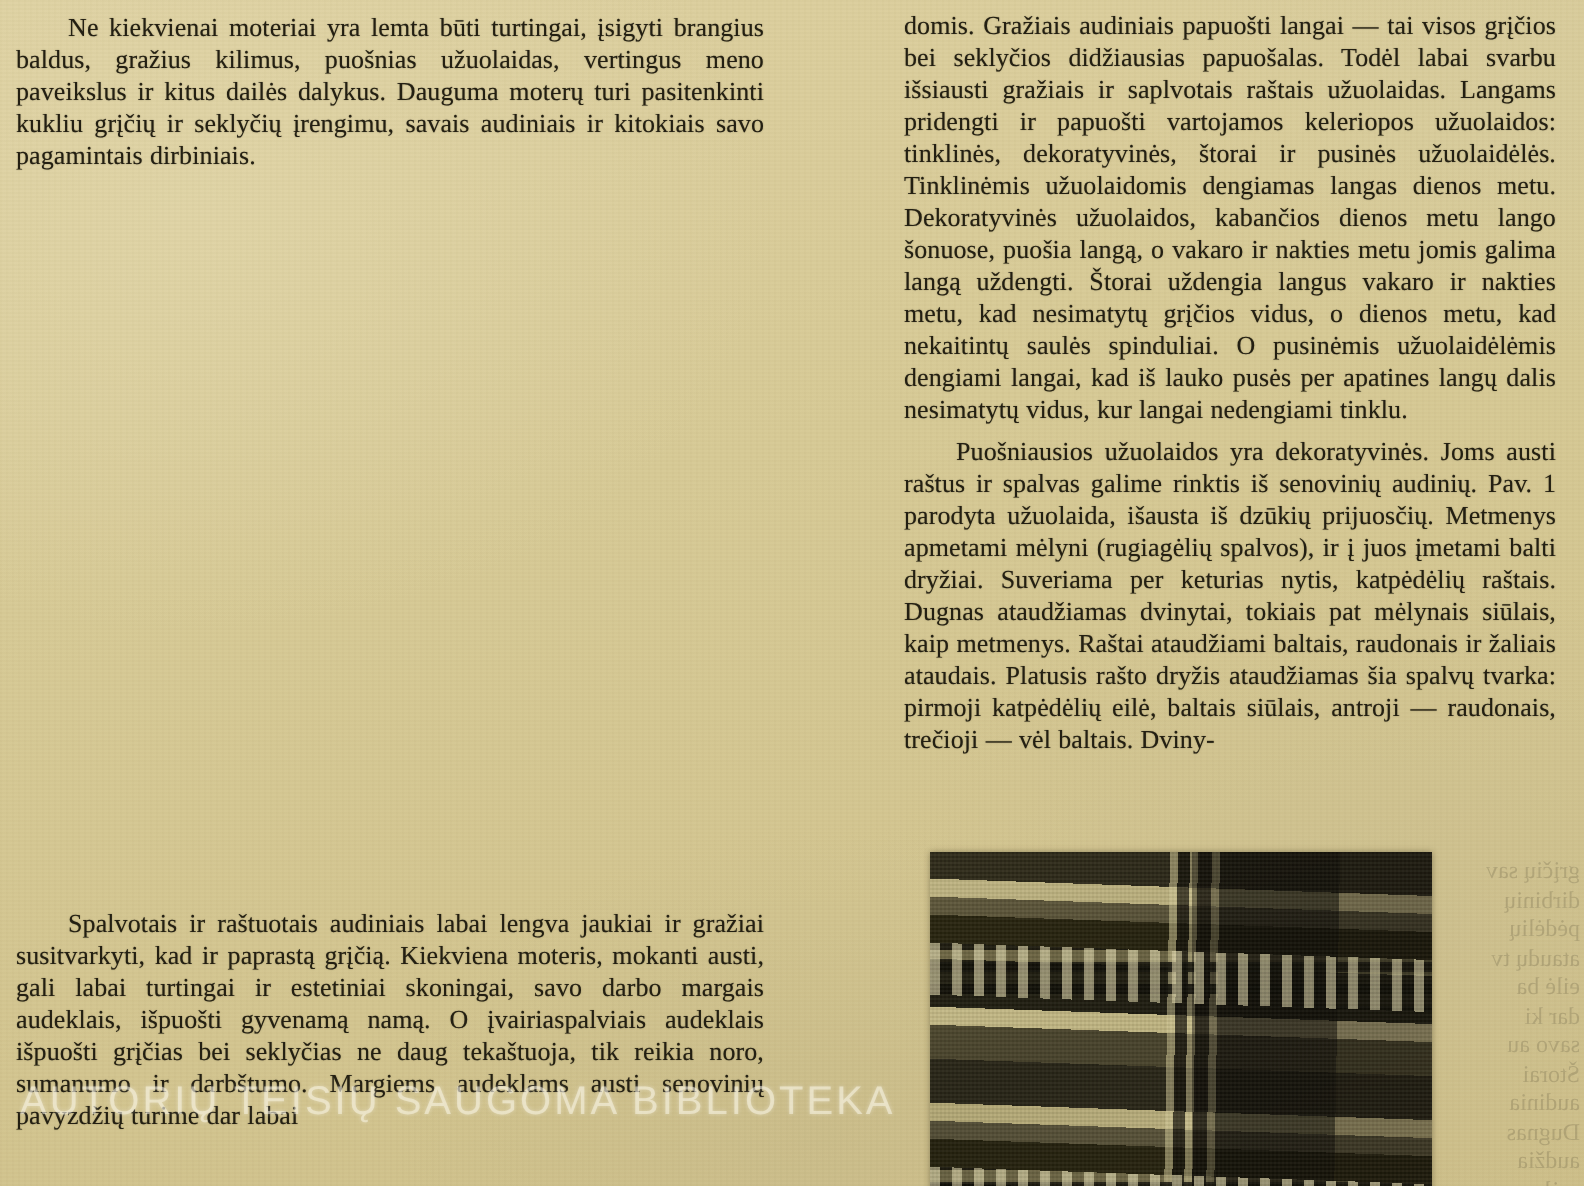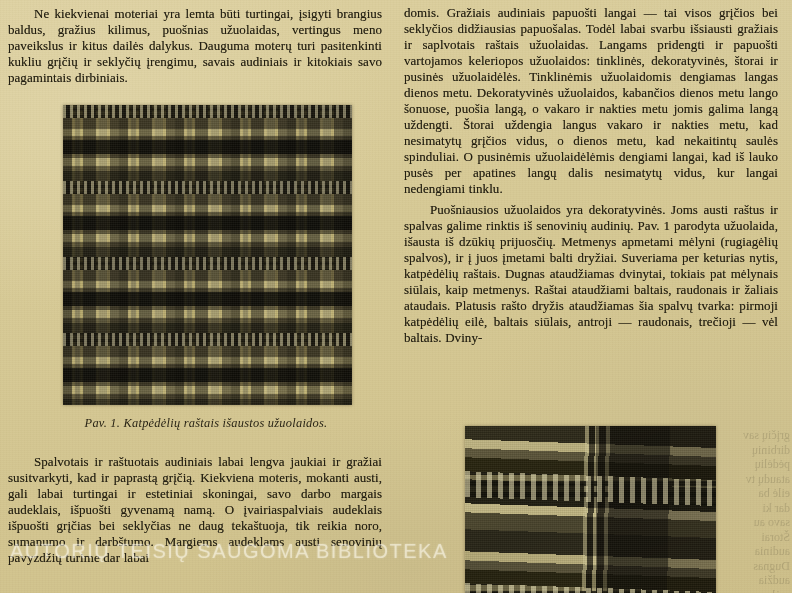--- a/index.html
+++ b/index.html
@@ -54,21 +54,21 @@
     line-height: 16.0px;
     text-align: justify;
     text-indent: 26px;
     letter-spacing: .05px;
     word-spacing: .3px;
     text-shadow: 0 0 .6px rgba(40,34,16,.55);
   }
   .para.noindent { text-indent: 0; }
 
   #col-left .para   { padding-top: 6px; }
-  #col-right .para  { padding-top: 5px; }
+  #col-right .para  { padding-top: 5px; margin-left: 48px; }
 
   
   #figure-1 {
     position: absolute;
     left: 55px;
     top: 100px;
     width: 302px;
     height: 312px;
   }
   #figure-1-image {
@@ -269,33 +269,20 @@
   <div id="paper-noise"></div>
 
   <div class="col" id="col-left">
     <p class="para">Ne kiekvienai moteriai yra lemta būti turtingai, įsigyti brangius baldus, gražius kilimus, puošnias užuolaidas, vertingus meno paveikslus ir kitus dailės dalykus. Dauguma moterų turi pasitenkinti kukliu grįčių ir seklyčių įrengimu, savais audiniais ir kitokiais savo pagamintais dirbiniais.</p>
   </div>
 
   <div class="col" id="col-left-lower" style="top:454px; left:8px;">
     <p class="para">Spalvotais ir raštuotais audiniais labai lengva jaukiai ir gražiai susitvarkyti, kad ir paprastą grįčią. Kiekviena moteris, mokanti austi, gali labai turtingai ir estetiniai skoningai, savo darbo margais audeklais, išpuošti gyvenamą namą. O įvairiaspalviais audeklais išpuošti grįčias bei seklyčias ne daug tekaštuoja, tik reikia noro, sumanumo ir darbštumo. Margiems audeklams austi senovinių pavyzdžių turime dar labai</p>
   </div>
 
-  <div id="figure-1">
-    <div id="figure-1-image">
-      <div class="weave">
-        <div id="f1-base"></div>
-        <div id="f1-weft"></div>
-        <div id="f1-warp"></div>
-        <div id="f1-chk"></div>
-        <div id="f1-grain"></div>
-        <div id="f1-tint"></div>
-      </div>
-    </div>
-    <div id="figure-1-caption">Pav. 1. Katpėdėlių raštais išaustos užuolaidos.</div>
-  </div>
 
   <div class="col" id="col-right">
     <p class="para noindent">domis. Gražiais audiniais papuošti langai — tai visos grįčios bei seklyčios didžiausias papuošalas. Todėl labai svarbu išsiausti gražiais ir saplvotais raštais užuolaidas. Langams pridengti ir papuošti vartojamos keleriopos užuolaidos: tinklinės, dekoratyvinės, štorai ir pusinės užuolaidėlės. Tinklinėmis užuolaidomis dengiamas langas dienos metu. Dekoratyvinės užuolaidos, kabančios dienos metu lango šonuose, puošia langą, o vakaro ir nakties metu jomis galima langą uždengti. Štorai uždengia langus vakaro ir nakties metu, kad nesimatytų grįčios vidus, o dienos metu, kad nekaitintų saulės spinduliai. O pusinėmis užuolaidėlėmis dengiami langai, kad iš lauko pusės per apatines langų dalis nesimatytų vidus, kur langai nedengiami tinklu.</p>
     <p class="para">Puošniausios užuolaidos yra dekoratyvinės. Joms austi raštus ir spalvas galime rinktis iš senovinių audinių. Pav. 1 parodyta užuolaida, išausta iš dzūkių prijuosčių. Metmenys apmetami mėlyni (rugiagėlių spalvos), ir į juos įmetami balti dryžiai. Suveriama per keturias nytis, katpėdėlių raštais. Dugnas ataudžiamas dvinytai, tokiais pat mėlynais siūlais, kaip metmenys. Raštai ataudžiami baltais, raudonais ir žaliais ataudais. Platusis rašto dryžis ataudžiamas šia spalvų tvarka: pirmoji katpėdėlių eilė, baltais siūlais, antroji — raudonais, trečioji — vėl baltais. Dviny-</p>
   </div>
 
   <div id="figure-2">
     <div class="weave">
       <div id="f2-base"></div>
       <div id="f2-weft"></div>

